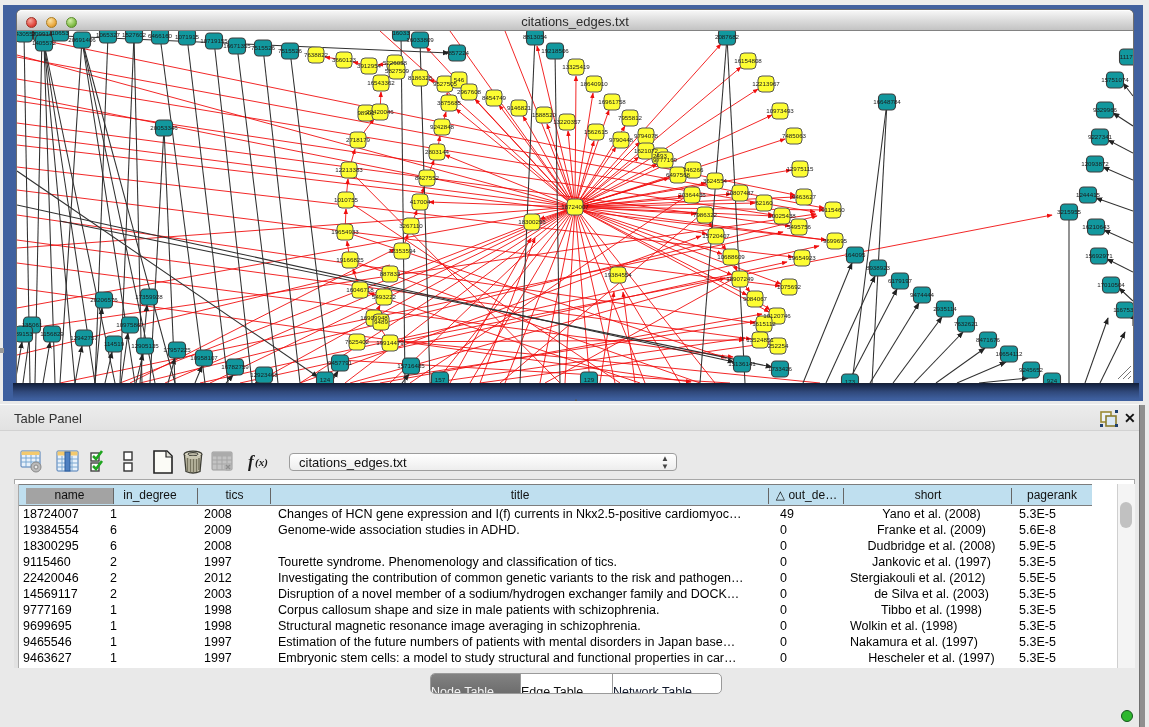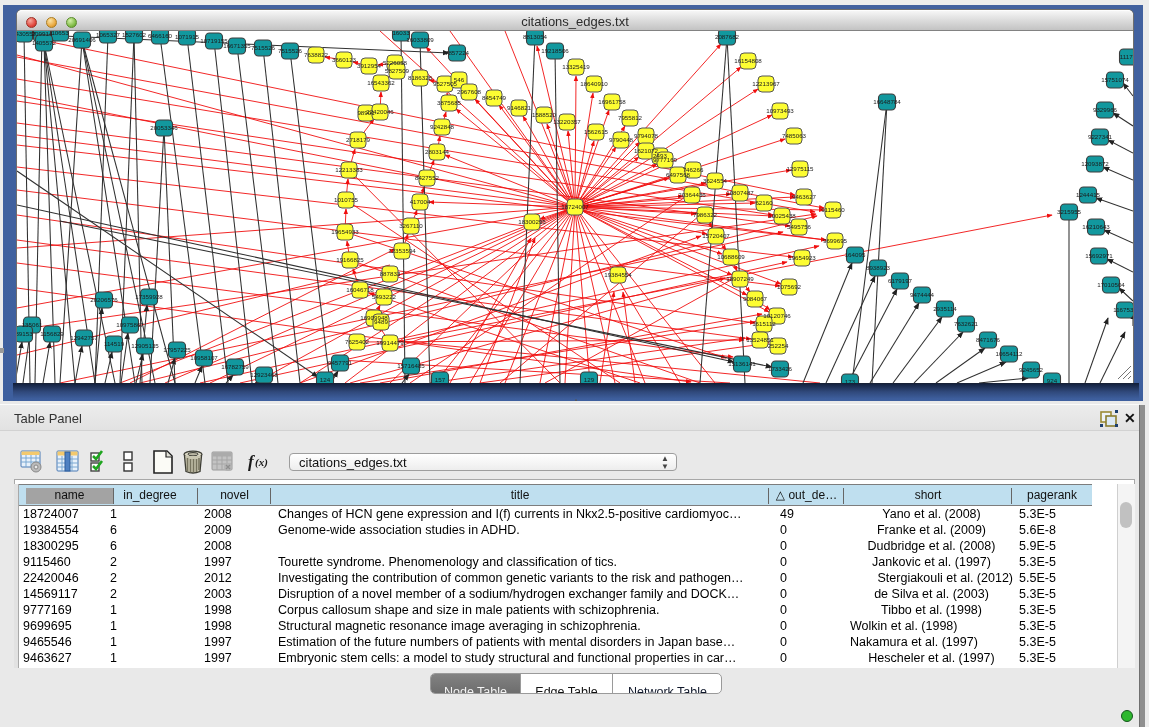--- a/index.html
+++ b/index.html
@@ -25,21 +25,21 @@
 
 #tbl{left:14px;top:479px;width:1121px;height:189px;background:#fff;border:1px solid #a8a8a8;border-bottom:none}
 #thead{left:14px;top:484px;width:1078px;height:22px;background:#bfdfef;border-top:1px solid #7d7d7d;border-bottom:1px solid #7d7d7d}
 .th{position:absolute;top:3px;height:16px;font-size:12px;color:#111;text-align:center;border-right:1px solid #666}
 .trow{position:absolute;left:14px;width:1103px;height:16px;font-size:12.5px;color:#000}
 .c{position:absolute;top:1px;white-space:nowrap;overflow:hidden;padding-left:5px}
 #vscroll{left:1117px;top:484px;width:18px;height:184px;background:#f4f4f4;border-left:1px solid #cfcfcf}
 #thumb{left:1120px;top:502px;width:12px;height:26px;background:#c1c1c1;border-radius:6px}
 
 #tabs{left:430px;top:673px;width:292px;height:21px;border:1px solid #9a9a9a;border-radius:5px;background:#fff;overflow:hidden}
-.tab{position:absolute;top:0;height:21px;font-size:12.5px;text-align:center;padding-top:11px}
+.tab{position:absolute;top:0;height:21px;font-size:12.5px;text-align:left;padding-top:11px}
 #memory{right:36px;top:728px;font-size:16px;color:#1b1b1b}
 #memdot{left:1121px;top:710px;width:12px;height:12px;border-radius:50%;background:#2eb82e;border:1.5px solid #15551c}
 </style></head>
 <body>
 <div id="page">
 <div class="abs" id="desktop"></div>
 <div class="abs" id="win">
   <div class="abs" id="titlebar">
     <div class="abs tl" style="left:9px;background:radial-gradient(circle at 35% 30%,#f6a99f,#e0443a 65%,#b33128);border:1px solid #9e2f24"></div>
     <div class="abs tl" style="left:29px;border:1px solid #ab7c20;background:radial-gradient(circle at 35% 30%,#fbe3a4,#e9a73d 65%,#c07f1f)"></div>
@@ -615,21 +615,21 @@
     </svg>
     <svg class="abs" style="left:247px;top:450px" width="30" height="24">
       <text x="1" y="17" font-family="Liberation Serif,serif" font-style="italic" font-weight="bold" font-size="17" fill="#1a1a1a">f</text>
       <text x="8" y="16" font-family="Liberation Serif,serif" font-style="italic" font-weight="bold" font-size="11" fill="#1a1a1a">(x)</text>
     </svg>
 <div class="abs" id="dd">citations_edges.txt<span class="ar">▲<br>▼</span></div>
 <div class="abs" id="tbl"></div>
 <div class="abs" id="thead">
   <div class="th" style="left:12px;width:88px;background:#a3a3a3">name</div>
   <div class="th" style="left:89px;width:95px">in_degree</div>
-  <div class="th" style="left:185px;width:72px">novel</div>
+  <div class="th" style="left:185px;width:72px">tics</div>
   <div class="th" style="left:258px;width:497px">title</div>
   <div class="th" style="left:756px;width:74px">△ out_de…</div>
   <div class="th" style="left:831px;width:167px">short</div>
   <div class="th" style="left:999px;width:78px;border-right:none">pagerank</div>
 </div>
 <div class="trow" style="top:506px">
 <span class="c" style="left:4px;width:85px">18724007</span>
 <span class="c" style="left:91px;width:92px">1</span>
 <span class="c" style="left:185px;width:72px">2008</span>
 <span class="c" style="left:259px;width:494px">Changes of HCN gene expression and I(f) currents in Nkx2.5-positive cardiomyoc…</span>
@@ -662,21 +662,21 @@
 <span class="c" style="left:761px;width:71px">0</span>
 <span class="c" style="left:831px;width:168px;text-align:center">Jankovic et al. (1997)</span>
 <span class="c" style="left:1000px;width:85px">5.3E-5</span>
 </div>
     <div class="trow" style="top:570px">
 <span class="c" style="left:4px;width:85px">22420046</span>
 <span class="c" style="left:91px;width:92px">2</span>
 <span class="c" style="left:185px;width:72px">2012</span>
 <span class="c" style="left:259px;width:494px">Investigating the contribution of common genetic variants to the risk and pathogen…</span>
 <span class="c" style="left:761px;width:71px">0</span>
-<span class="c" style="left:831px;width:168px;text-align:right">Stergiakouli et al. (2012)</span>
+<span class="c" style="left:831px;width:168px;text-align:left">Stergiakouli et al. (2012)</span>
 <span class="c" style="left:1000px;width:85px">5.5E-5</span>
 </div>
     <div class="trow" style="top:586px">
 <span class="c" style="left:4px;width:85px">14569117</span>
 <span class="c" style="left:91px;width:92px">2</span>
 <span class="c" style="left:185px;width:72px">2003</span>
 <span class="c" style="left:259px;width:494px">Disruption of a novel member of a sodium/hydrogen exchanger family and DOCK…</span>
 <span class="c" style="left:761px;width:71px">0</span>
 <span class="c" style="left:831px;width:168px;text-align:center">de Silva et al. (2003)</span>
 <span class="c" style="left:1000px;width:85px">5.3E-5</span>

